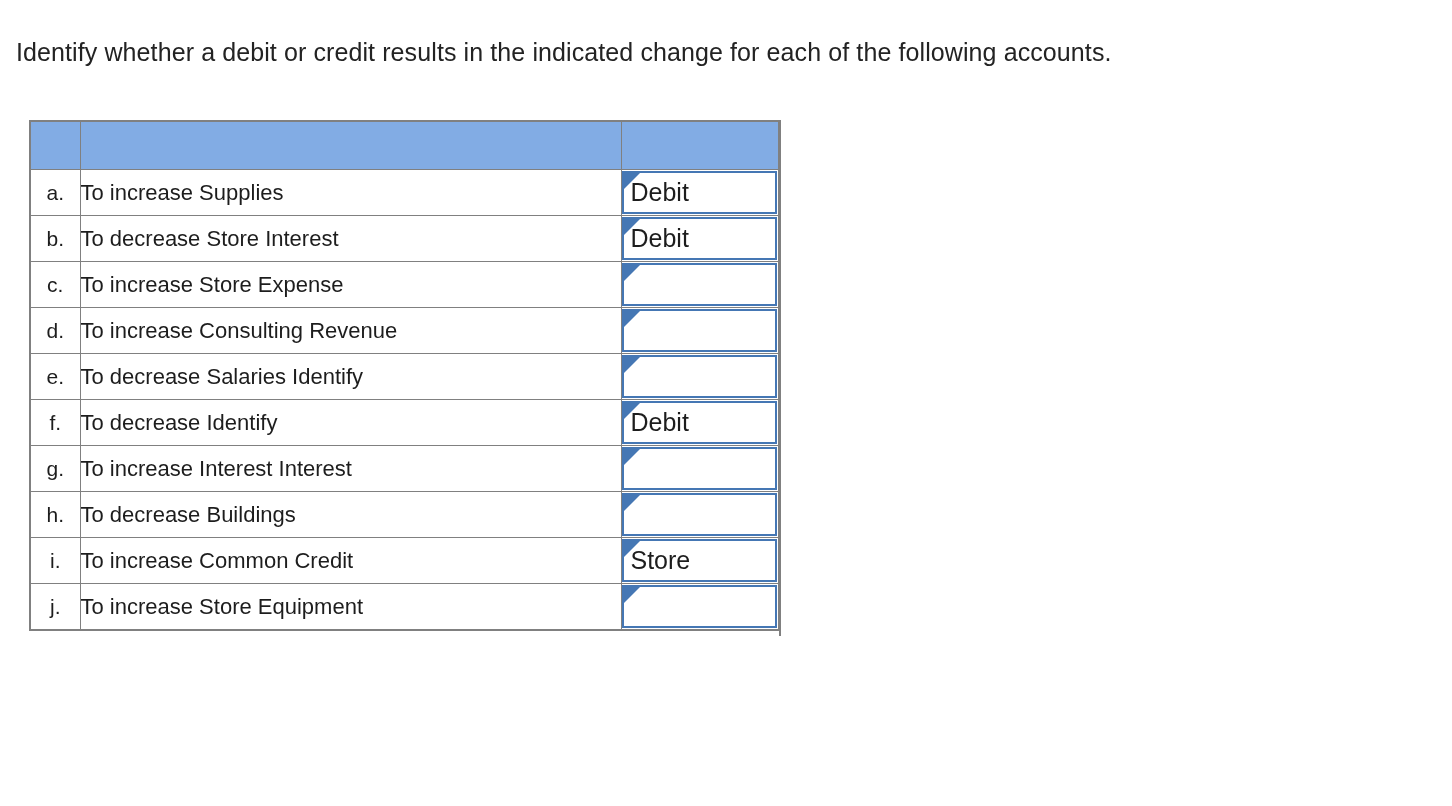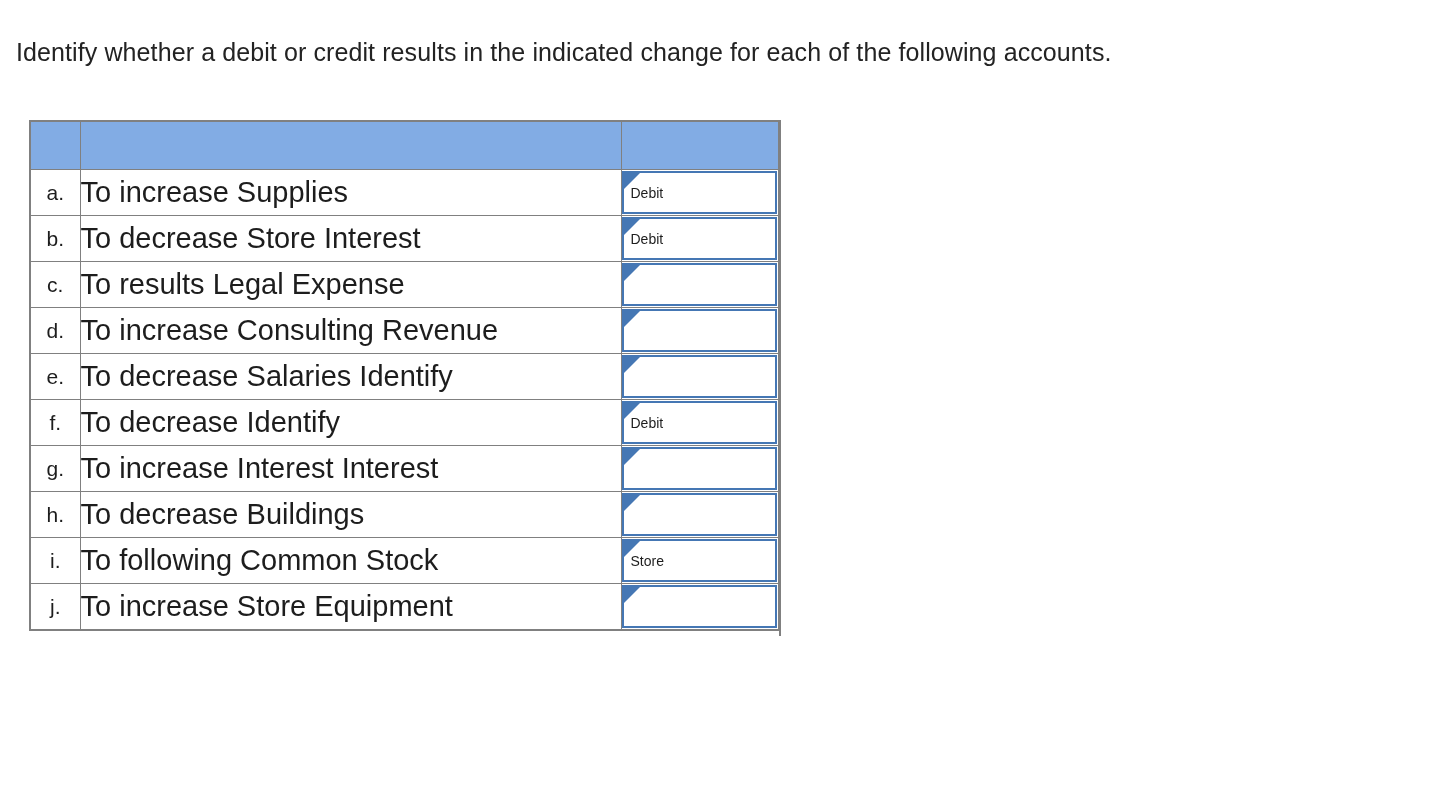--- a/index.html
+++ b/index.html
@@ -66,21 +66,21 @@
   }
 
   td.cell-letter {
     text-align: center;
     font-size: 21px;
     color: #1d1d1d;
     padding-bottom: 2px;
   }
 
   td.cell-desc {
-    font-size: 29px;
+    font-size: 22px;
     color: #1d1d1d;
     padding-left: 9px;
     padding-bottom: 2px;
     white-space: nowrap;
   }
 
   
   td.cell-answer {
     position: relative;
     border-left: 1px solid #808080;
@@ -93,21 +93,21 @@
   .answer-box {
     position: relative;
     box-sizing: border-box;
     margin: 1px 1px 1px 0px;
     height: 43px;
     border: 2px solid #4577b4;
     background: #ffffff;
     display: flex;
     align-items: center;
     padding-left: 5px;
-    font-size: 14px;
+    font-size: 25px;
     color: #1d1d1d;
     overflow: hidden;
   }
 
   .answer-box .marker {
     position: absolute;
     left: 0px;
     top: 0px;
     width: 0;
     height: 0;
@@ -166,21 +166,21 @@
           <td class="cell-desc">To decrease Store Interest</td>
           <td class="cell-answer">
             <div class="answer-box">
               <span class="marker"></span>
               <span class="answer-text">Debit</span>
             </div>
           </td>
         </tr>
         <tr class="body-row">
           <td class="cell-letter">c.</td>
-          <td class="cell-desc">To results Legal Expense</td>
+          <td class="cell-desc">To increase Store Expense</td>
           <td class="cell-answer">
             <div class="answer-box">
               <span class="marker"></span>
               <span class="answer-text"></span>
             </div>
           </td>
         </tr>
         <tr class="body-row">
           <td class="cell-letter">d.</td>
           <td class="cell-desc">To increase Consulting Revenue</td>
@@ -226,21 +226,21 @@
           <td class="cell-desc">To decrease Buildings</td>
           <td class="cell-answer">
             <div class="answer-box">
               <span class="marker"></span>
               <span class="answer-text"></span>
             </div>
           </td>
         </tr>
         <tr class="body-row">
           <td class="cell-letter">i.</td>
-          <td class="cell-desc">To following Common Stock</td>
+          <td class="cell-desc">To increase Common Credit</td>
           <td class="cell-answer">
             <div class="answer-box">
               <span class="marker"></span>
               <span class="answer-text">Store</span>
             </div>
           </td>
         </tr>
         <tr class="body-row">
           <td class="cell-letter">j.</td>
           <td class="cell-desc">To increase Store Equipment</td>

